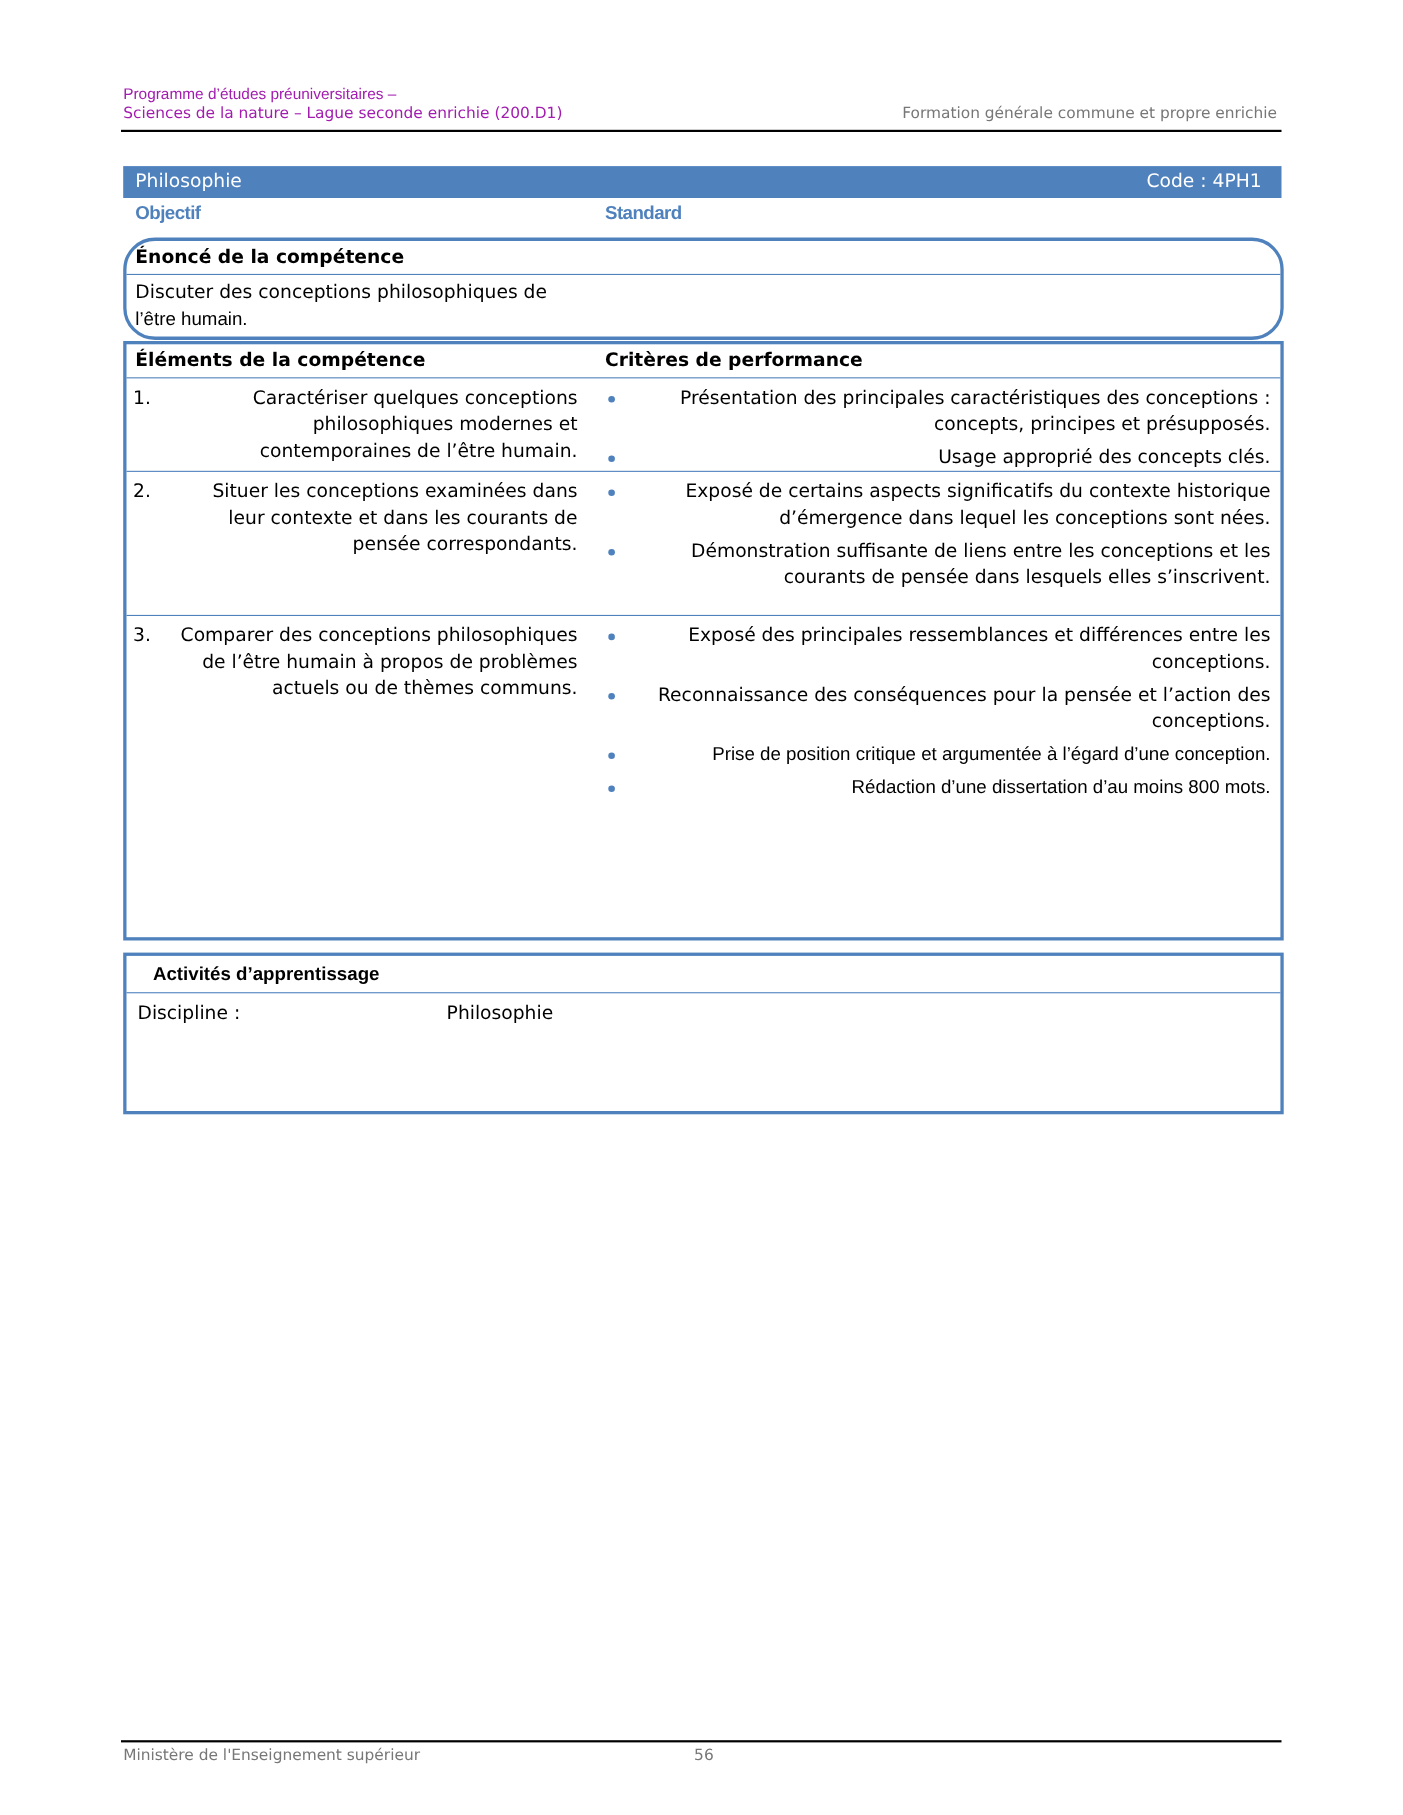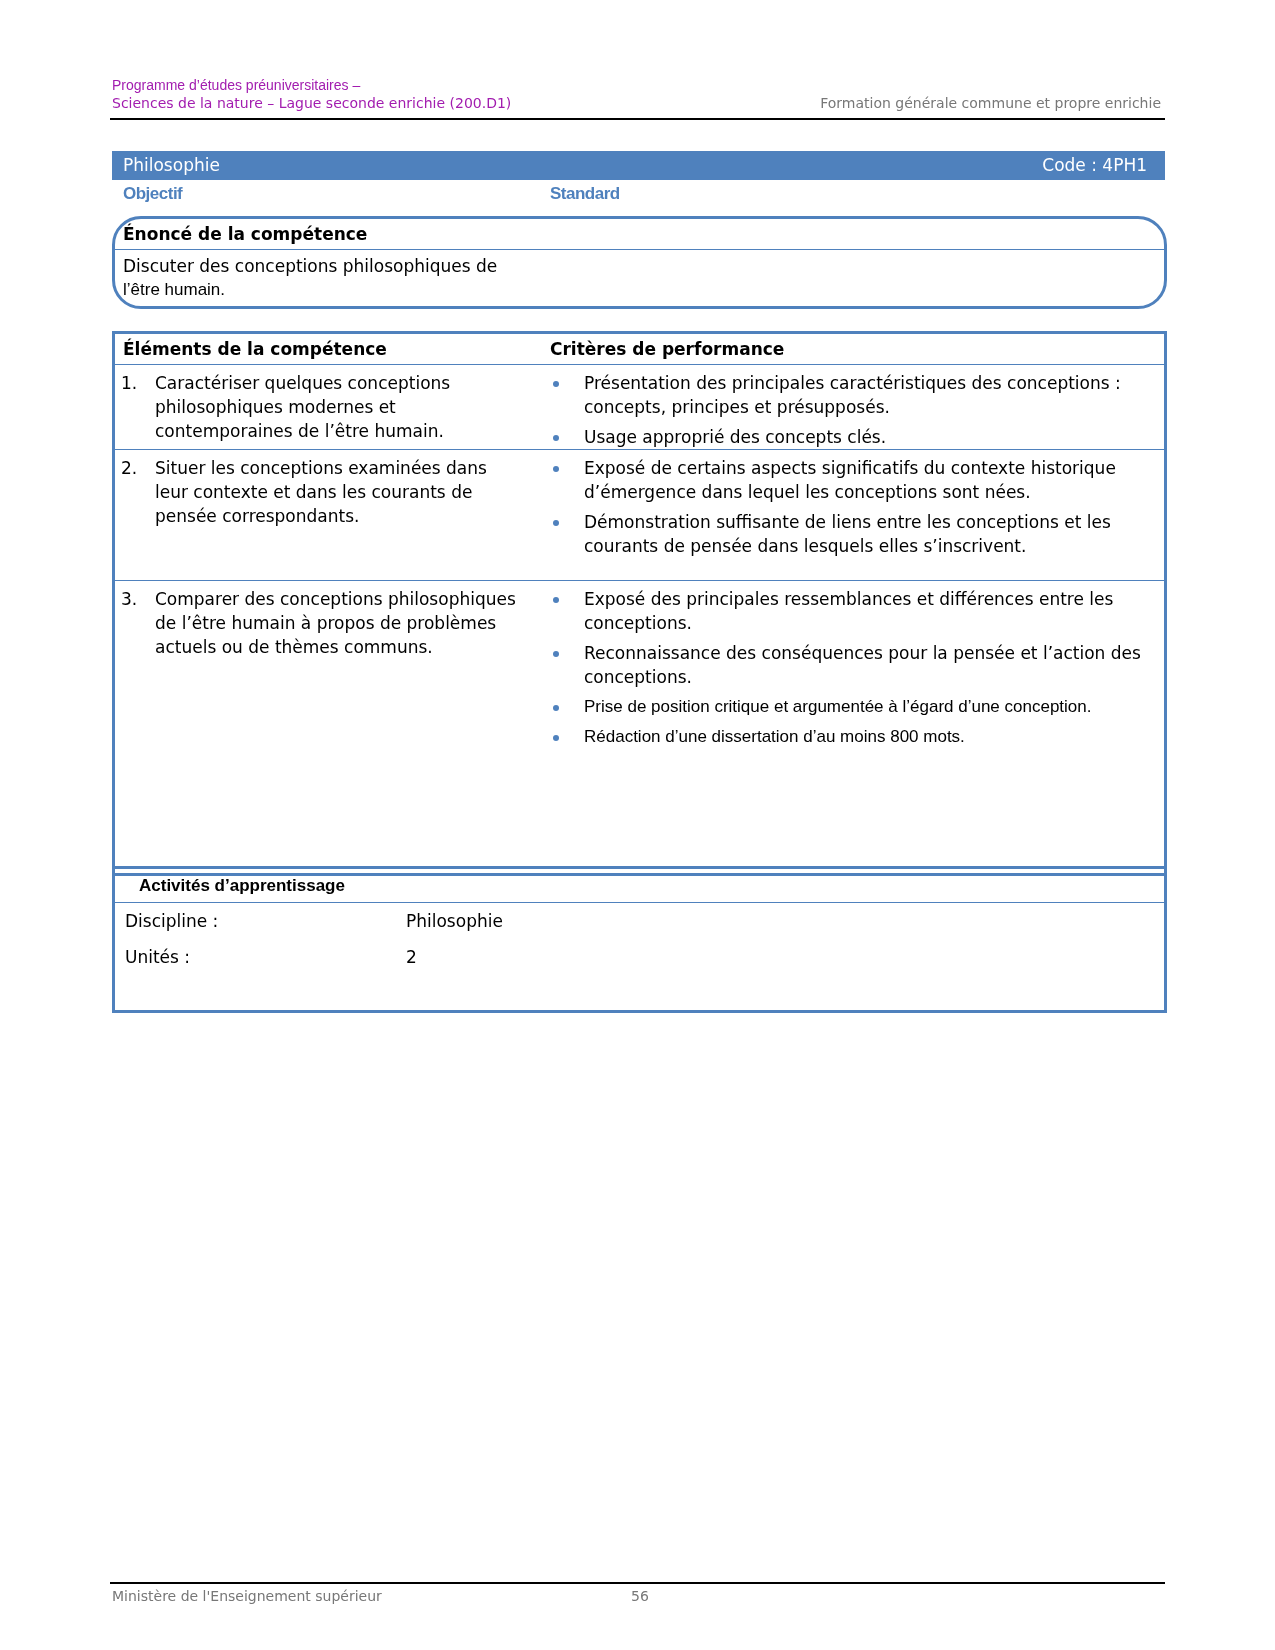--- a/index.html
+++ b/index.html
@@ -17,21 +17,21 @@
   .sub-heads span { position: absolute; top: 3px; font-family: "Liberation Sans", sans-serif; font-weight: bold; font-size: 17px; color: #4f81bd; letter-spacing: -0.5px; }
   .sub-heads .obj { left: 11px; }
   .sub-heads .std { left: 438px; }
 
   .box { position: absolute; left: 112px; width: 1049px; border: 3px solid #4f81bd; }
   .box .row-head { font-weight: bold; font-size: 17px; height: 30px; line-height: 30px; border-bottom: 1px solid #4f81bd; position: relative; }
   .enonce { top: 216px; height: 87px; border-radius: 29px; }
   .enonce .row-head { padding-left: 8px; }
   .enonce .body { padding: 4px 8px; font-size: 17px; line-height: 24px; width: 420px; }
 
-  .elements { top: 331px; height: 539px; }
+  .elements { top: 310px; height: 539px; text-align: right; }
   .elements .col-l { position: absolute; left: 8px; }
   .elements .col-r { position: absolute; left: 435px; }
   .elem-row { position: relative; border-bottom: 1px solid #4f81bd; }
   .elem-row:last-child { border-bottom: none; }
   .elem-left { position: absolute; left: 6px; top: 6px; width: 400px; font-size: 17px; line-height: 24px; }
   .elem-left .num { position: absolute; left: 0; top: 0; }
   .elem-left .txt { position: absolute; left: 34px; top: 0; width: 370px; }
   .elem-right { position: absolute; left: 430px; top: 6px; width: 610px; }
   .crit { position: relative; padding-left: 39px; font-size: 17px; line-height: 24px; margin-bottom: 6px; }
   .crit .bullet { position: absolute; left: 8px; top: 10px; width: 6px; height: 6px; border-radius: 50%; background: #4f81bd; }
@@ -117,22 +117,18 @@
     </div>
   </div>
 </div>
 
 <div class="box activites">
   <div class="row-head">Activités d’apprentissage</div>
   <div class="kv">
     <span class="k">Discipline :</span>
     <span class="v">Philosophie</span>
   </div>
-  <div class="kv">
-    <span class="k">Unités :</span>
-    <span class="v">2</span>
-  </div>
 </div>
 
 <div class="page-footer">
   <span class="ftr-left">Ministère de l'Enseignement supérieur</span>
   <span class="ftr-num">56</span>
 </div>
 
 </body></html>

